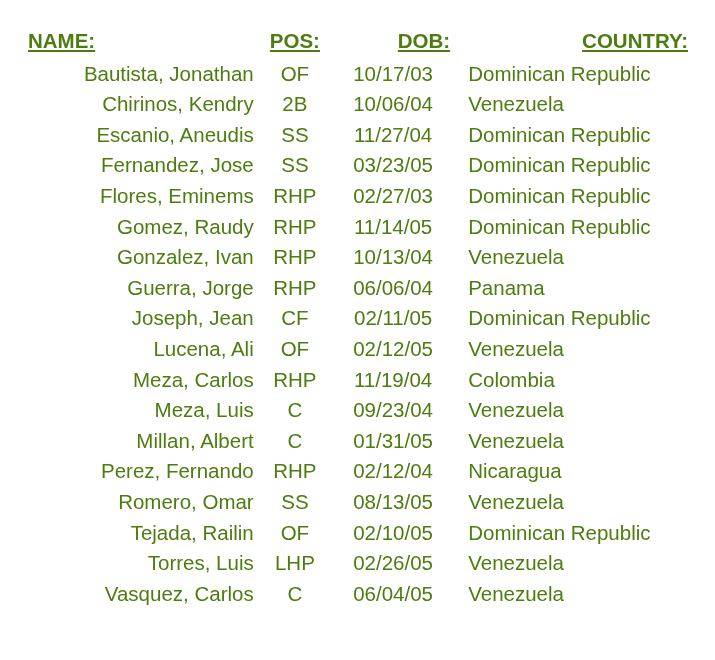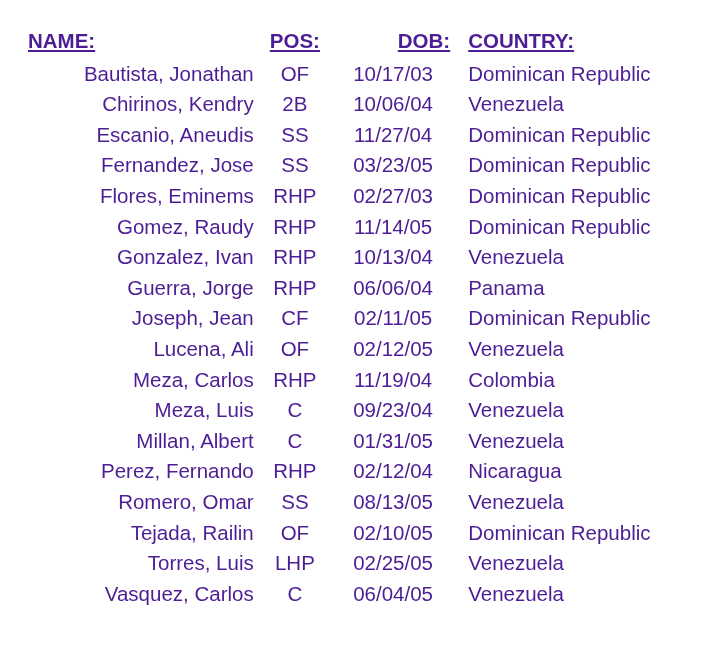--- a/index.html
+++ b/index.html
@@ -17,21 +17,21 @@
   .roster {
     position: absolute;
     top: 26px;
     left: 28px;
     width: 660px;
   }
   table.roster-table {
     border-collapse: collapse;
     width: 660px;
     font-size: 20.5px;
-    color: #4c1d95;
+    color: #4d7c0f;
   }
   table.roster-table th,
   table.roster-table td {
     padding: 0;
     line-height: 30.6px;
     white-space: nowrap;
     vertical-align: baseline;
   }
   table.roster-table th {
     font-weight: bold;
@@ -40,21 +40,21 @@
   }
   
   .col-name   { text-align: right;  width: 232px; }
   .col-pos    { text-align: center; width: 86px; }
   .col-dob    { text-align: center; width: 118px; }
   .col-country{ text-align: left;  width: 224px; padding-left: 18px !important; }
 
   th.col-name    { text-align: left; }
   th.col-pos     { text-align: center; }
   th.col-dob     { text-align: right; }
-  th.col-country { text-align: left; padding-left: 18px !important; }
+  th.col-country { text-align: right; padding-left: 18px !important; }
 </style>
 </head>
 <body>
 
 <div class="roster">
   <table class="roster-table">
     <thead>
       <tr>
         <th class="col-name">NAME:</th>
         <th class="col-pos">POS:</th>
@@ -155,21 +155,21 @@
         </tr>
         <tr>
           <td class="col-name">Tejada, Railin</td>
           <td class="col-pos">OF</td>
           <td class="col-dob">02/10/05</td>
           <td class="col-country">Dominican Republic</td>
         </tr>
         <tr>
           <td class="col-name">Torres, Luis</td>
           <td class="col-pos">LHP</td>
-          <td class="col-dob">02/25/05</td>
+          <td class="col-dob">02/26/05</td>
           <td class="col-country">Venezuela</td>
         </tr>
         <tr>
           <td class="col-name">Vasquez, Carlos</td>
           <td class="col-pos">C</td>
           <td class="col-dob">06/04/05</td>
           <td class="col-country">Venezuela</td>
         </tr>
       </tbody>
   </table>

